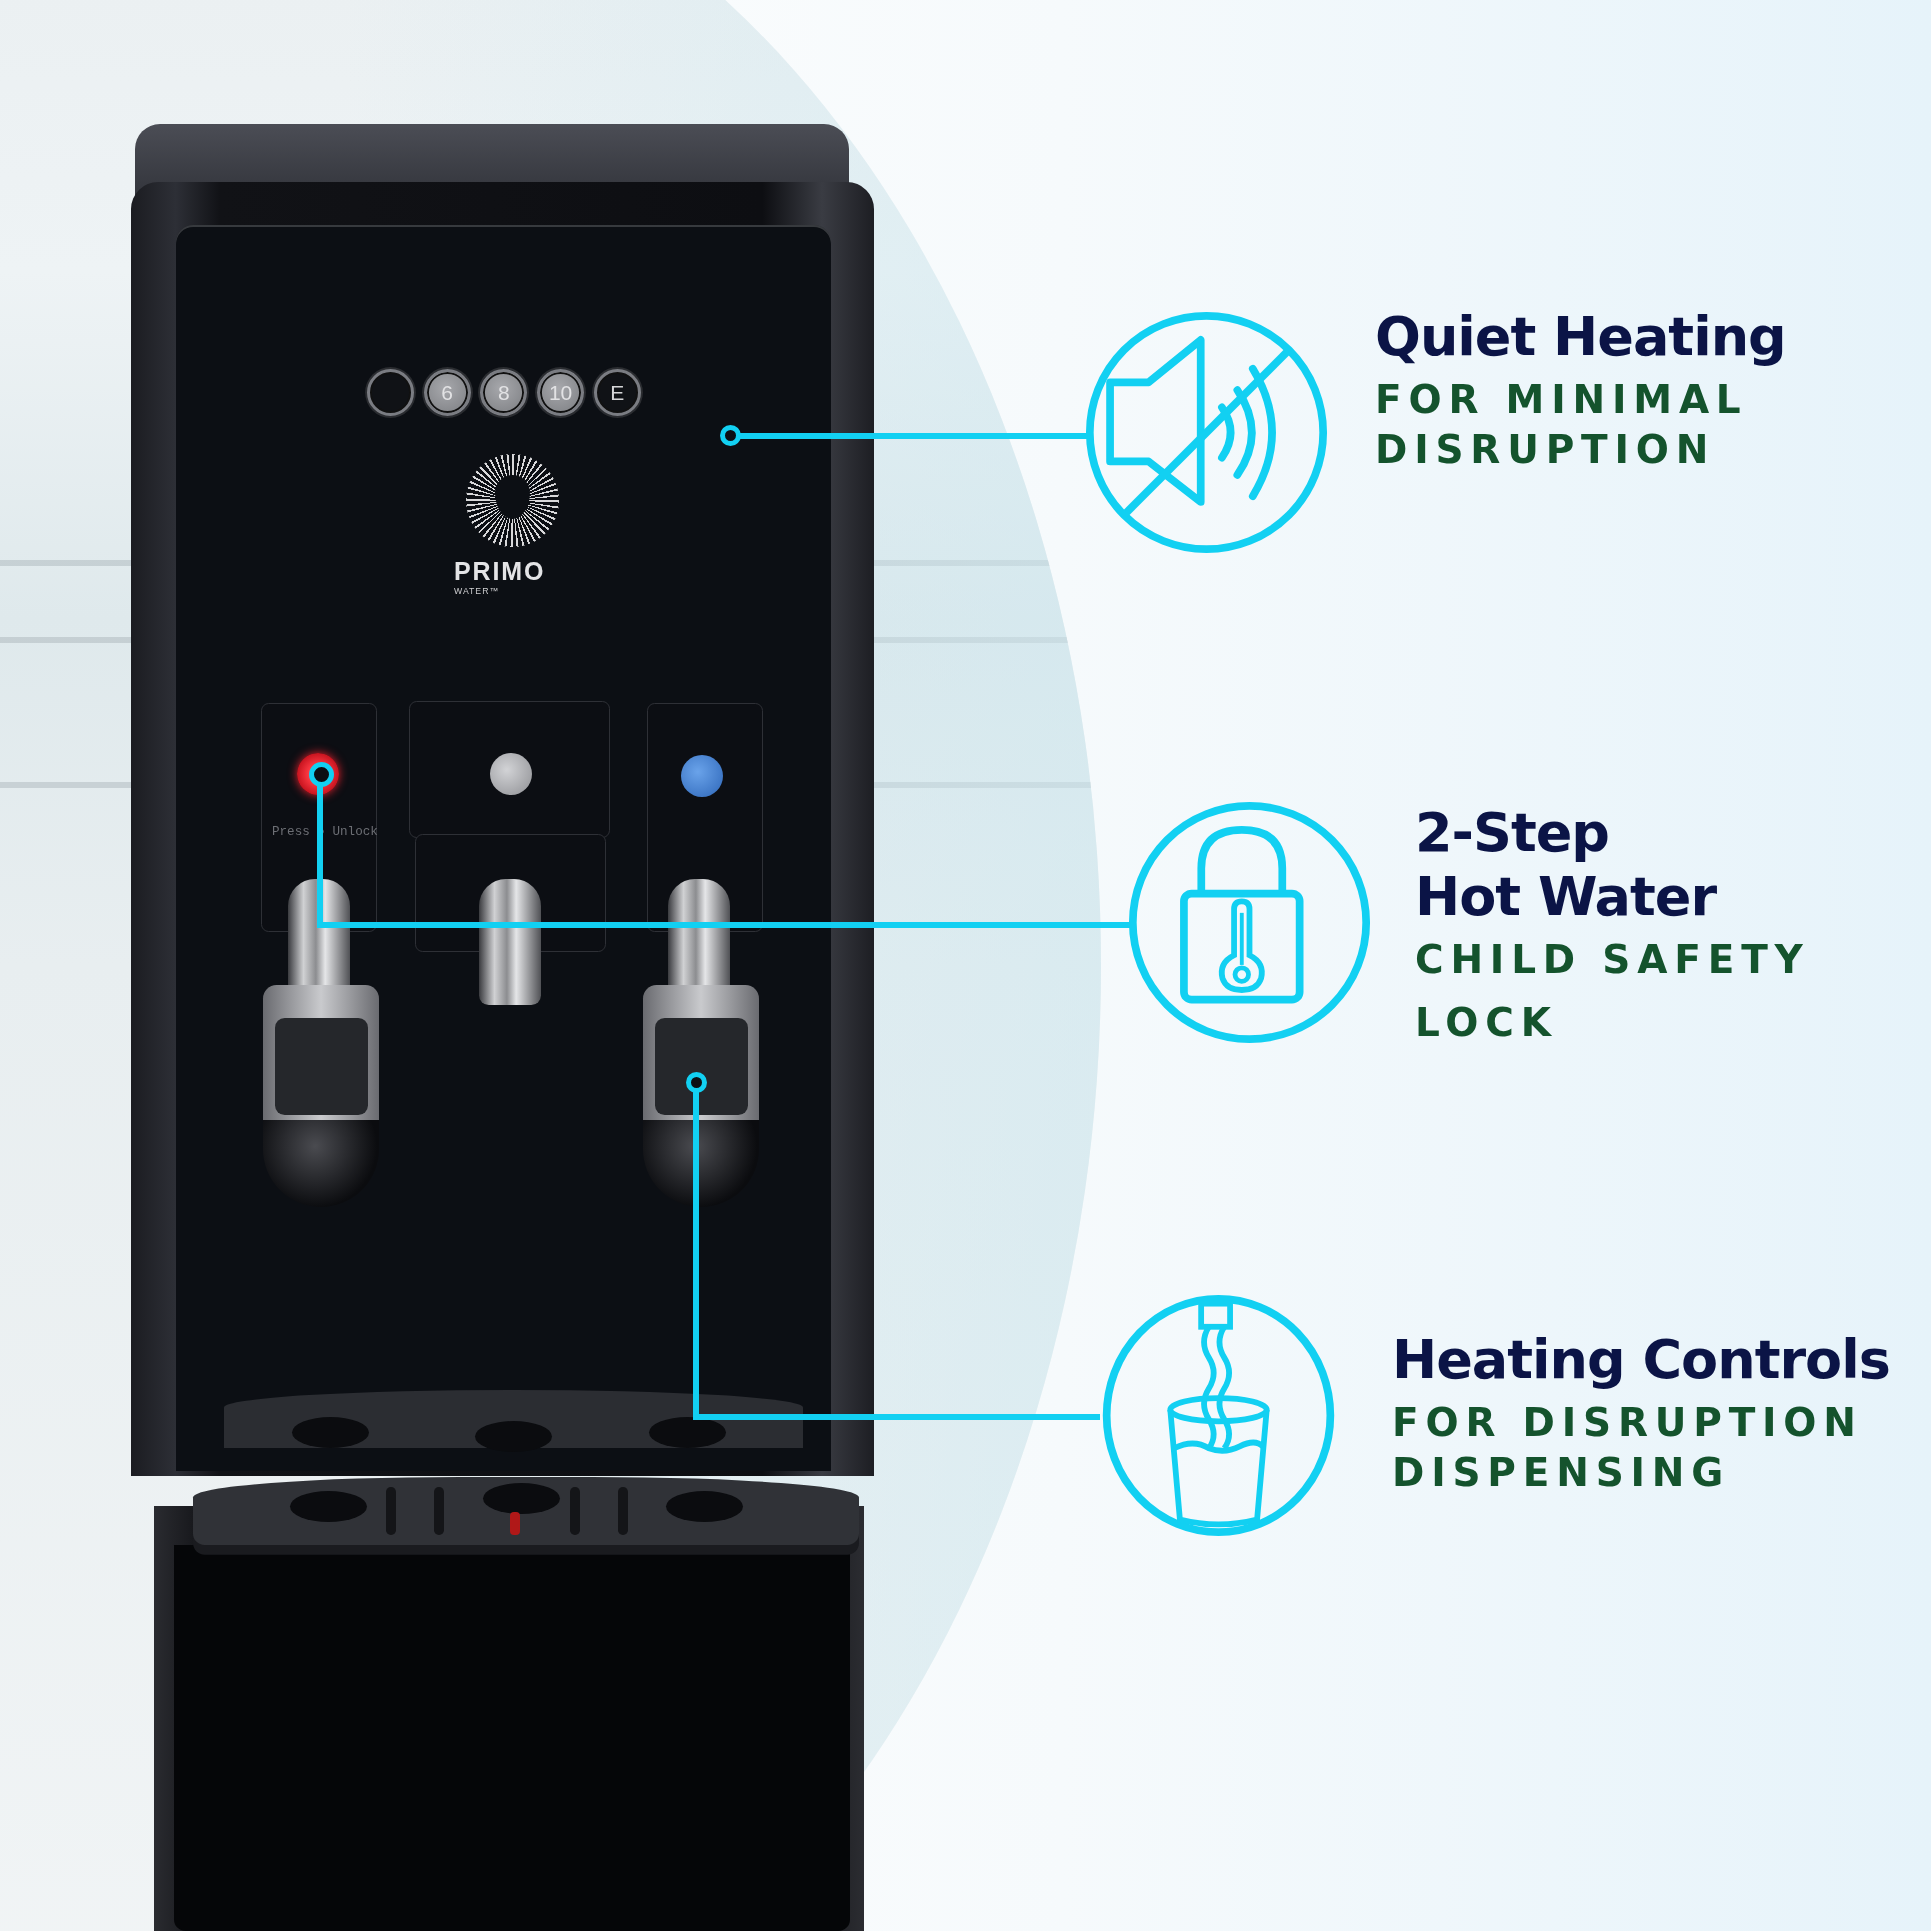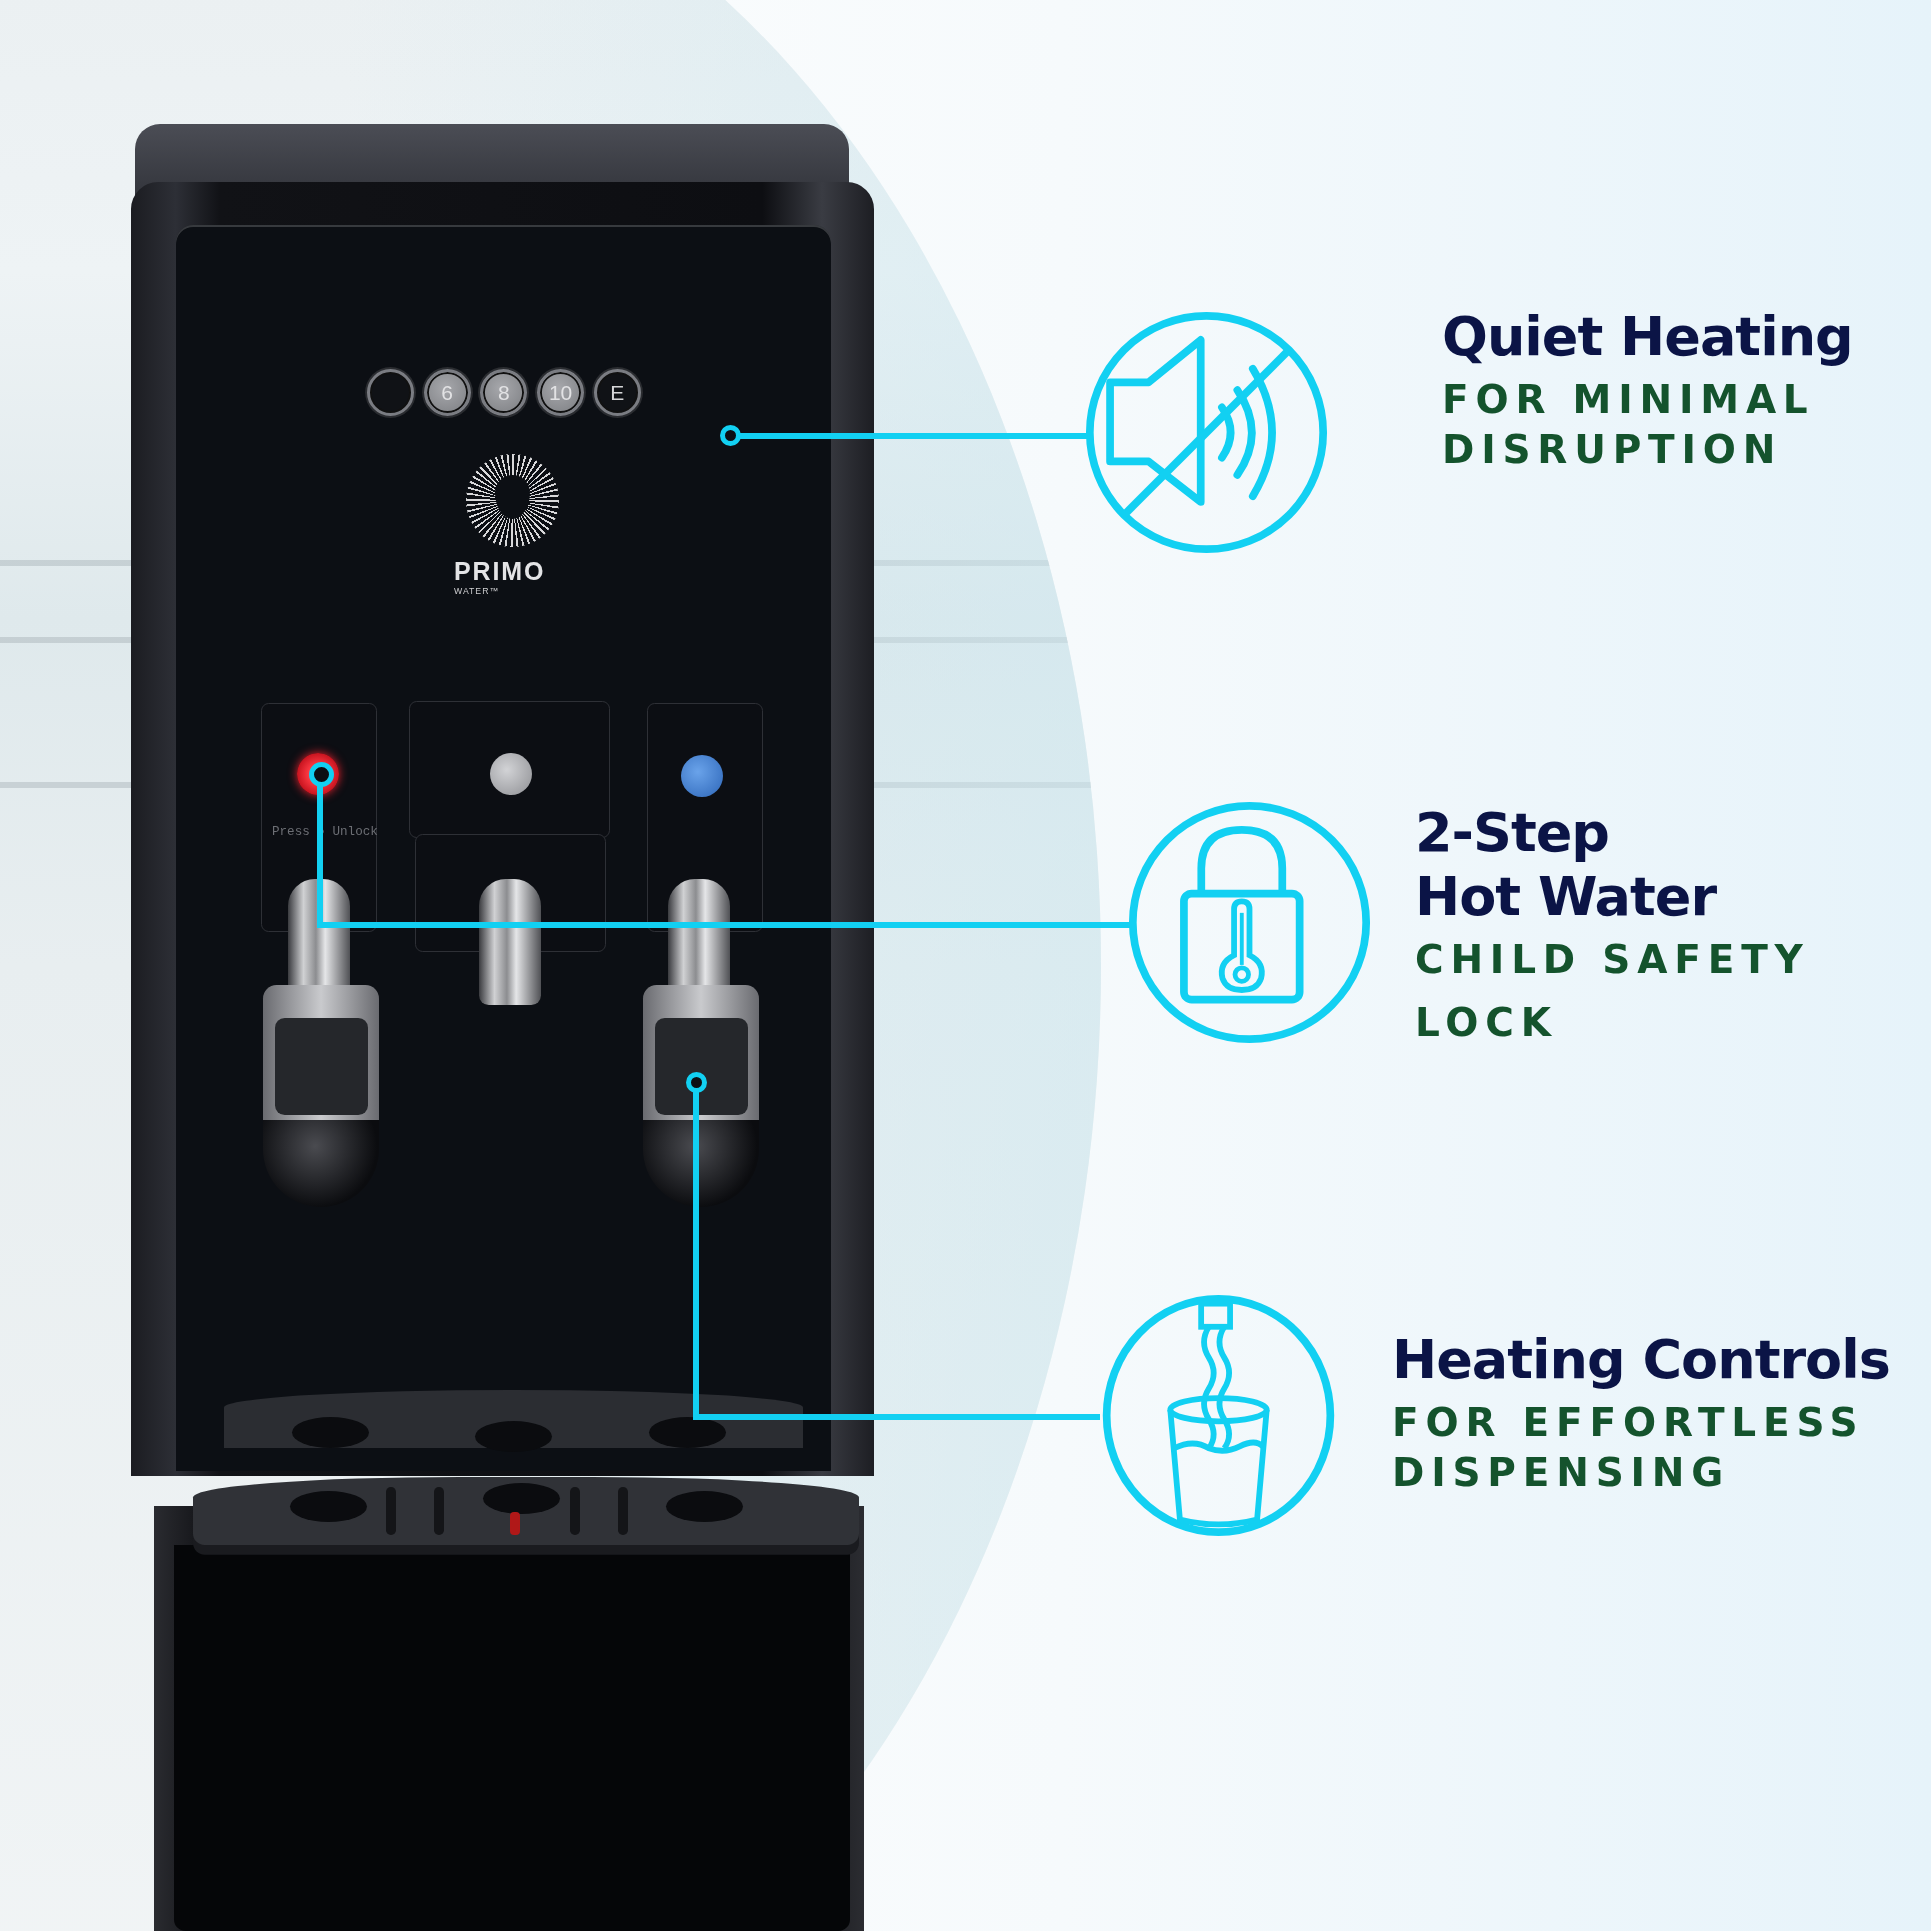--- a/index.html
+++ b/index.html
@@ -165,21 +165,21 @@
 <div class="line" style="left:693px;top:1414px;width:407px;height:5.8px;"></div>
 
 <svg class="feature-icon" style="left:1085px;top:311px;" viewBox="0 0 252 252">
   <circle cx="126" cy="126" r="121" fill="none" stroke="#12d0f2" stroke-width="8"></circle>
   <path d="M26 74 H66 L120 30 V198 L66 156 H26 Z" fill="none" stroke="#12d0f2" stroke-width="8" stroke-linejoin="round"></path>
   <path d="M142 100 Q160 126 142 152" fill="none" stroke="#12d0f2" stroke-width="8" stroke-linecap="round"></path>
   <path d="M158 82 Q188 126 158 170" fill="none" stroke="#12d0f2" stroke-width="8" stroke-linecap="round"></path>
   <path d="M174 60 Q214 126 174 192" fill="none" stroke="#12d0f2" stroke-width="8" stroke-linecap="round"></path>
   <line x1="40" y1="212" x2="212" y2="40" stroke="#12d0f2" stroke-width="8"></line>
 </svg>
-<div class="feature-text" style="left:1442px;top:305px;">
+<div class="feature-text" style="left:1375px;top:305px;">
   <div class="f-title">Quiet Heating</div>
   <div class="f-sub">FOR MINIMAL</div>
   <div class="f-sub" style="margin-top:0">DISRUPTION</div>
 </div>
 
 <svg class="feature-icon" style="left:1128px;top:801px;" viewBox="0 0 252 252">
   <circle cx="126" cy="126" r="121" fill="none" stroke="#12d0f2" stroke-width="8"></circle>
   <path d="M76 96 V70 Q76 30 118 30 Q160 30 160 70 V96" fill="none" stroke="#12d0f2" stroke-width="8"></path>
   <rect x="58" y="96" width="120" height="110" rx="8" fill="none" stroke="#12d0f2" stroke-width="8"></rect>
   <path d="M110 112 Q110 104 118 104 Q126 104 126 112 V160 Q142 168 138 184 Q134 196 118 196 Q102 196 98 184 Q94 168 110 160 Z" fill="none" stroke="#12d0f2" stroke-width="6"></path>
@@ -197,16 +197,16 @@
   <ellipse cx="126" cy="126" rx="116" ry="121" fill="none" stroke="#12d0f2" stroke-width="8"></ellipse>
   <rect x="108" y="10" width="30" height="24" fill="none" stroke="#12d0f2" stroke-width="6"></rect>
   <path d="M116 34 Q106 50 116 66 Q126 82 116 98 Q106 114 116 130 Q126 146 116 160" fill="none" stroke="#12d0f2" stroke-width="6"></path>
   <path d="M132 34 Q122 50 132 66 Q142 82 132 98 Q122 114 132 130 Q142 146 132 160" fill="none" stroke="#12d0f2" stroke-width="6"></path>
   <ellipse cx="126" cy="120" rx="50" ry="12" fill="none" stroke="#12d0f2" stroke-width="6"></ellipse>
   <path d="M76 120 L86 234 Q126 244 166 234 L176 120" fill="none" stroke="#12d0f2" stroke-width="6"></path>
   <path d="M80 160 Q100 150 116 160 Q132 166 148 158 Q164 150 172 158" fill="none" stroke="#12d0f2" stroke-width="6"></path>
 </svg>
 <div class="feature-text" style="left:1392px;top:1328px;">
   <div class="f-title">Heating Controls</div>
-  <div class="f-sub">FOR EFFORTLESS</div>
+  <div class="f-sub">FOR DISRUPTION</div>
   <div class="f-sub" style="margin-top:0">DISPENSING</div>
 </div>
 
 
 </body></html>

